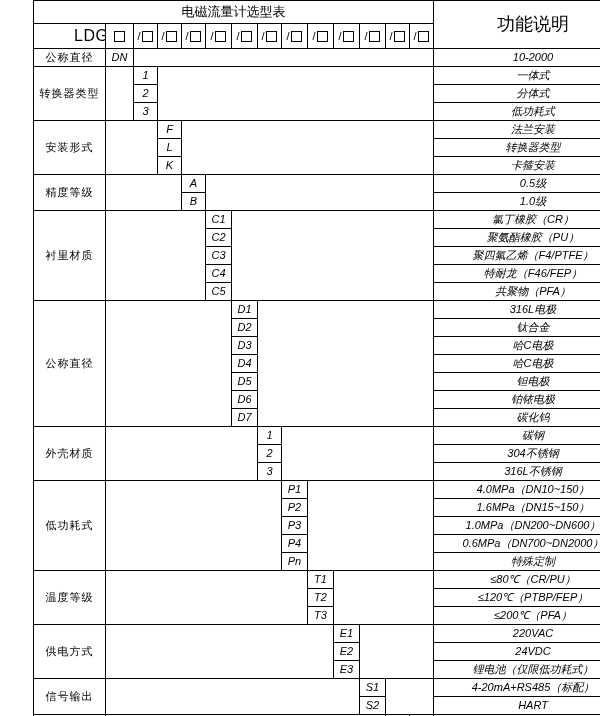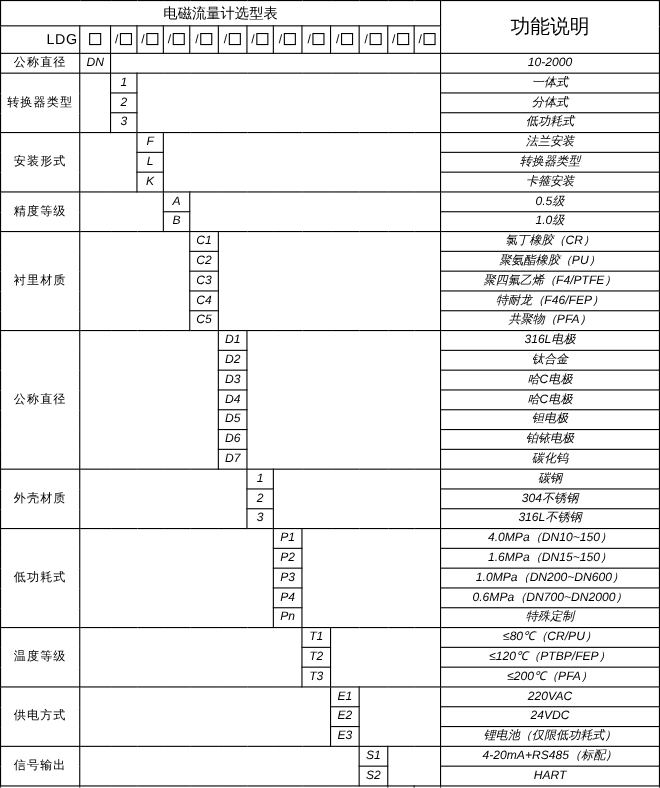--- a/index.html
+++ b/index.html
@@ -9,20 +9,21 @@
   }
   body {
     font-family: "Liberation Sans", sans-serif;
     color: #000000;
   }
   #sheet {
     width: 600px;
     height: 716px;
     position: relative;
     box-sizing: border-box;
+    padding-left: 33px;
   }
   table.spec {
     border-collapse: collapse;
     width: 600px;
     table-layout: fixed;
   }
   table.spec td {
     border: 1px solid #000000;
     font-size: 11px;
     text-align: center;
@@ -63,21 +64,21 @@
     border: 1px solid #000;
     margin: 0 1px;
     vertical-align: middle;
   }
   .slash {
     display: inline-block;
     font-size: 11px;
     padding: 0 0px;
   }
   .ldg {
-    font-size: 13px;
+    font-size: 16px;
     letter-spacing: 0.5px;
     margin-left: 40px;
   }
 </style>
 </head>
 <body>
 
 <div id="sheet">
   <table class="spec">
     <colgroup>

